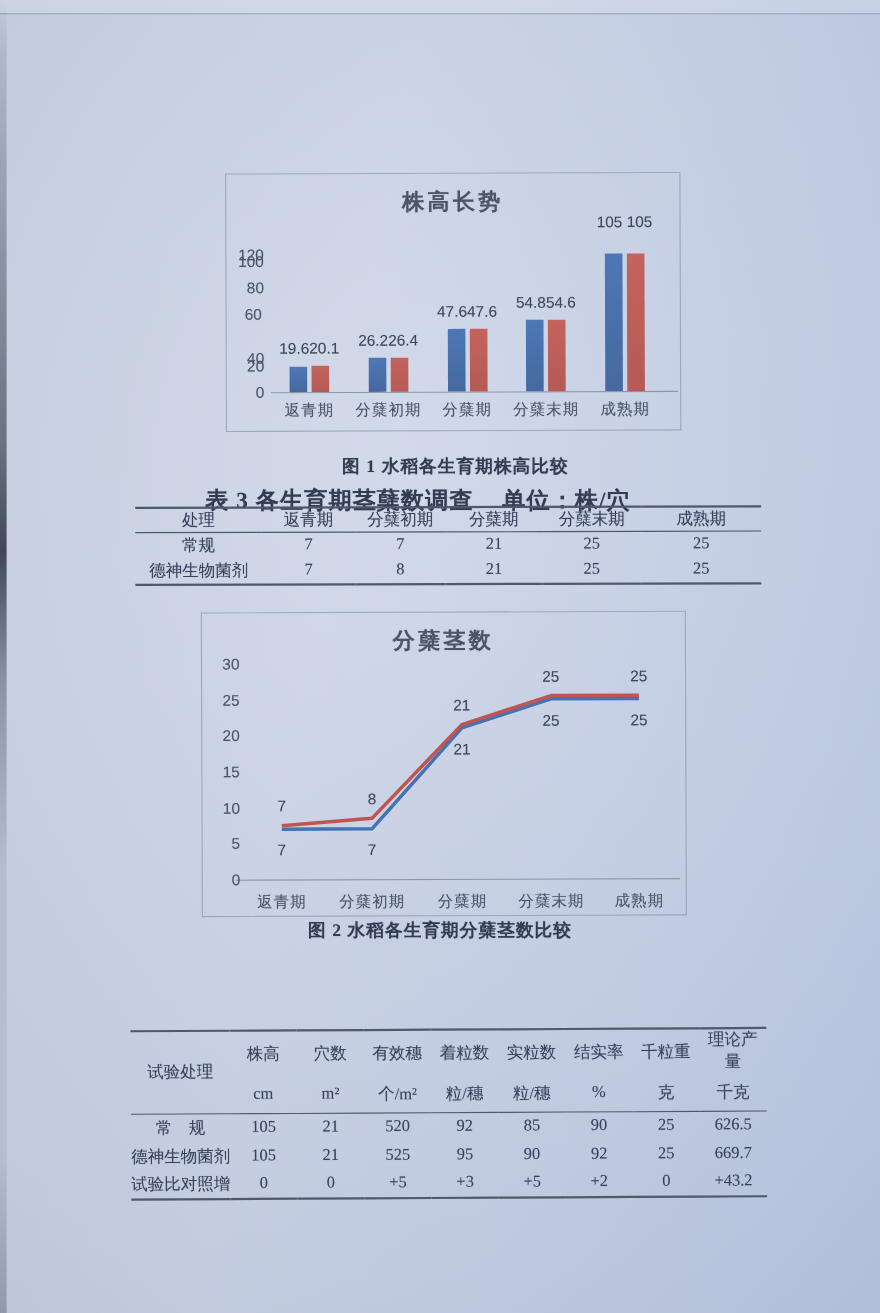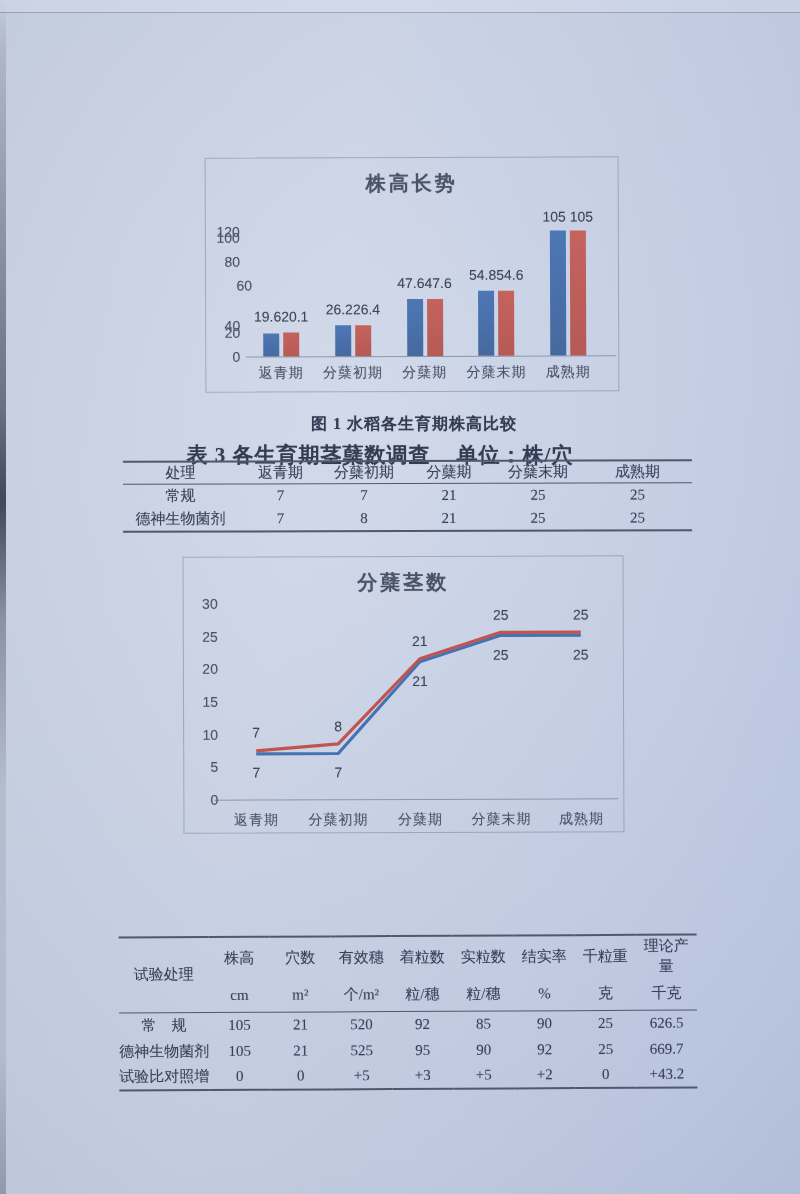--- a/index.html
+++ b/index.html
@@ -70,26 +70,26 @@
         <div class="vbar" style="left: 108.75px; width: 16px; height: 31.46px; background: linear-gradient(rgb(197, 99, 93), rgb(181, 90, 85));"></div>
         <div class="pair-label" style="left: 60.75px; bottom: 38.46px; width: 92px;">26.226.4</div>
         <div class="vbar" style="left: 160.5px; width: 16px; height: 56.7233px; background: linear-gradient(rgb(77, 119, 181), rgb(70, 105, 159));"></div>
         <div class="vbar" style="left: 180.5px; width: 16px; height: 56.7233px; background: linear-gradient(rgb(197, 99, 93), rgb(181, 90, 85));"></div>
         <div class="pair-label" style="left: 132.5px; bottom: 63.7233px; width: 92px;">47.647.6</div>
         <div class="vbar" style="left: 232.25px; width: 16px; height: 65.3033px; background: linear-gradient(rgb(77, 119, 181), rgb(70, 105, 159));"></div>
         <div class="vbar" style="left: 252.25px; width: 16px; height: 65.065px; background: linear-gradient(rgb(197, 99, 93), rgb(181, 90, 85));"></div>
         <div class="pair-label" style="left: 204.25px; bottom: 72.3033px; width: 92px;">54.854.6</div>
         <div class="vbar" style="left: 304px; width: 16px; height: 125.125px; background: linear-gradient(rgb(77, 119, 181), rgb(70, 105, 159));"></div>
         <div class="vbar" style="left: 324px; width: 16px; height: 125.125px; background: linear-gradient(rgb(197, 99, 93), rgb(181, 90, 85));"></div>
-        <div class="pair-label" style="left: 276px; bottom: 130px; width: 92px;">105 105</div>
+        <div class="pair-label" style="left: 276px; bottom: 145px; width: 92px;">105 105</div>
       </div>
   <div class="ytick" style="left: 6px; top: 189px;">0</div>
       <div class="ytick" style="left: 6px; top: 165.167px;">20</div>
       <div class="ytick" style="left: 6px; top: 158px;">40</div>
-      <div class="ytick" style="left: 18px; top: 117.5px;">60</div>
+      <div class="ytick" style="left: 4px; top: 117.5px;">60</div>
       <div class="ytick" style="left: 6px; top: 93.6667px;">80</div>
       <div class="ytick" style="left: 6px; top: 69.8333px;">100</div>
       <div class="ytick" style="left: 6px; top: 64px;">120</div>
       <div class="xcat" style="left: 30px; top: 204px; width: 90px;">返青期</div>
       <div class="xcat" style="left: 101.75px; top: 204px; width: 90px;">分蘖初期</div>
       <div class="xcat" style="left: 173.5px; top: 204px; width: 90px;">分蘖期</div>
       <div class="xcat" style="left: 245.25px; top: 204px; width: 90px;">分蘖末期</div>
       <div class="xcat" style="left: 317px; top: 204px; width: 90px;">成熟期</div>
     </div>
   <div class="caption" style="left:114px;top:414px;width:600px;">图 1 水稻各生育期株高比较</div>
@@ -161,20 +161,21 @@
       <div class="ytick" style="left: 6px; top: 135px;">15</div>
       <div class="ytick" style="left: 6px; top: 102.333px;">20</div>
       <div class="ytick" style="left: 6px; top: 69.6667px;">25</div>
       <div class="ytick" style="left: 6px; top: 37px;">30</div>
       <div class="xcat" style="left: 27px; top: 252px; width: 90px;">返青期</div>
       <div class="xcat" style="left: 109px; top: 252px; width: 90px;">分蘖初期</div>
       <div class="xcat" style="left: 191px; top: 252px; width: 90px;">分蘖期</div>
       <div class="xcat" style="left: 272px; top: 252px; width: 90px;">分蘖末期</div>
       <div class="xcat" style="left: 352px; top: 252px; width: 90px;">成熟期</div>
     </div>
+  <div class="caption" style="left:100px;top:836px;width:600px;">图 2 水稻各生育期分蘖茎数比较</div>
 
   <table class="three-line" id="table4">
     <colgroup>
         <col style="width:90px">
         <col style="width:61px">
         <col style="width:61px">
         <col style="width:61px">
         <col style="width:61px">
         <col style="width:61px">
         <col style="width:61px">

